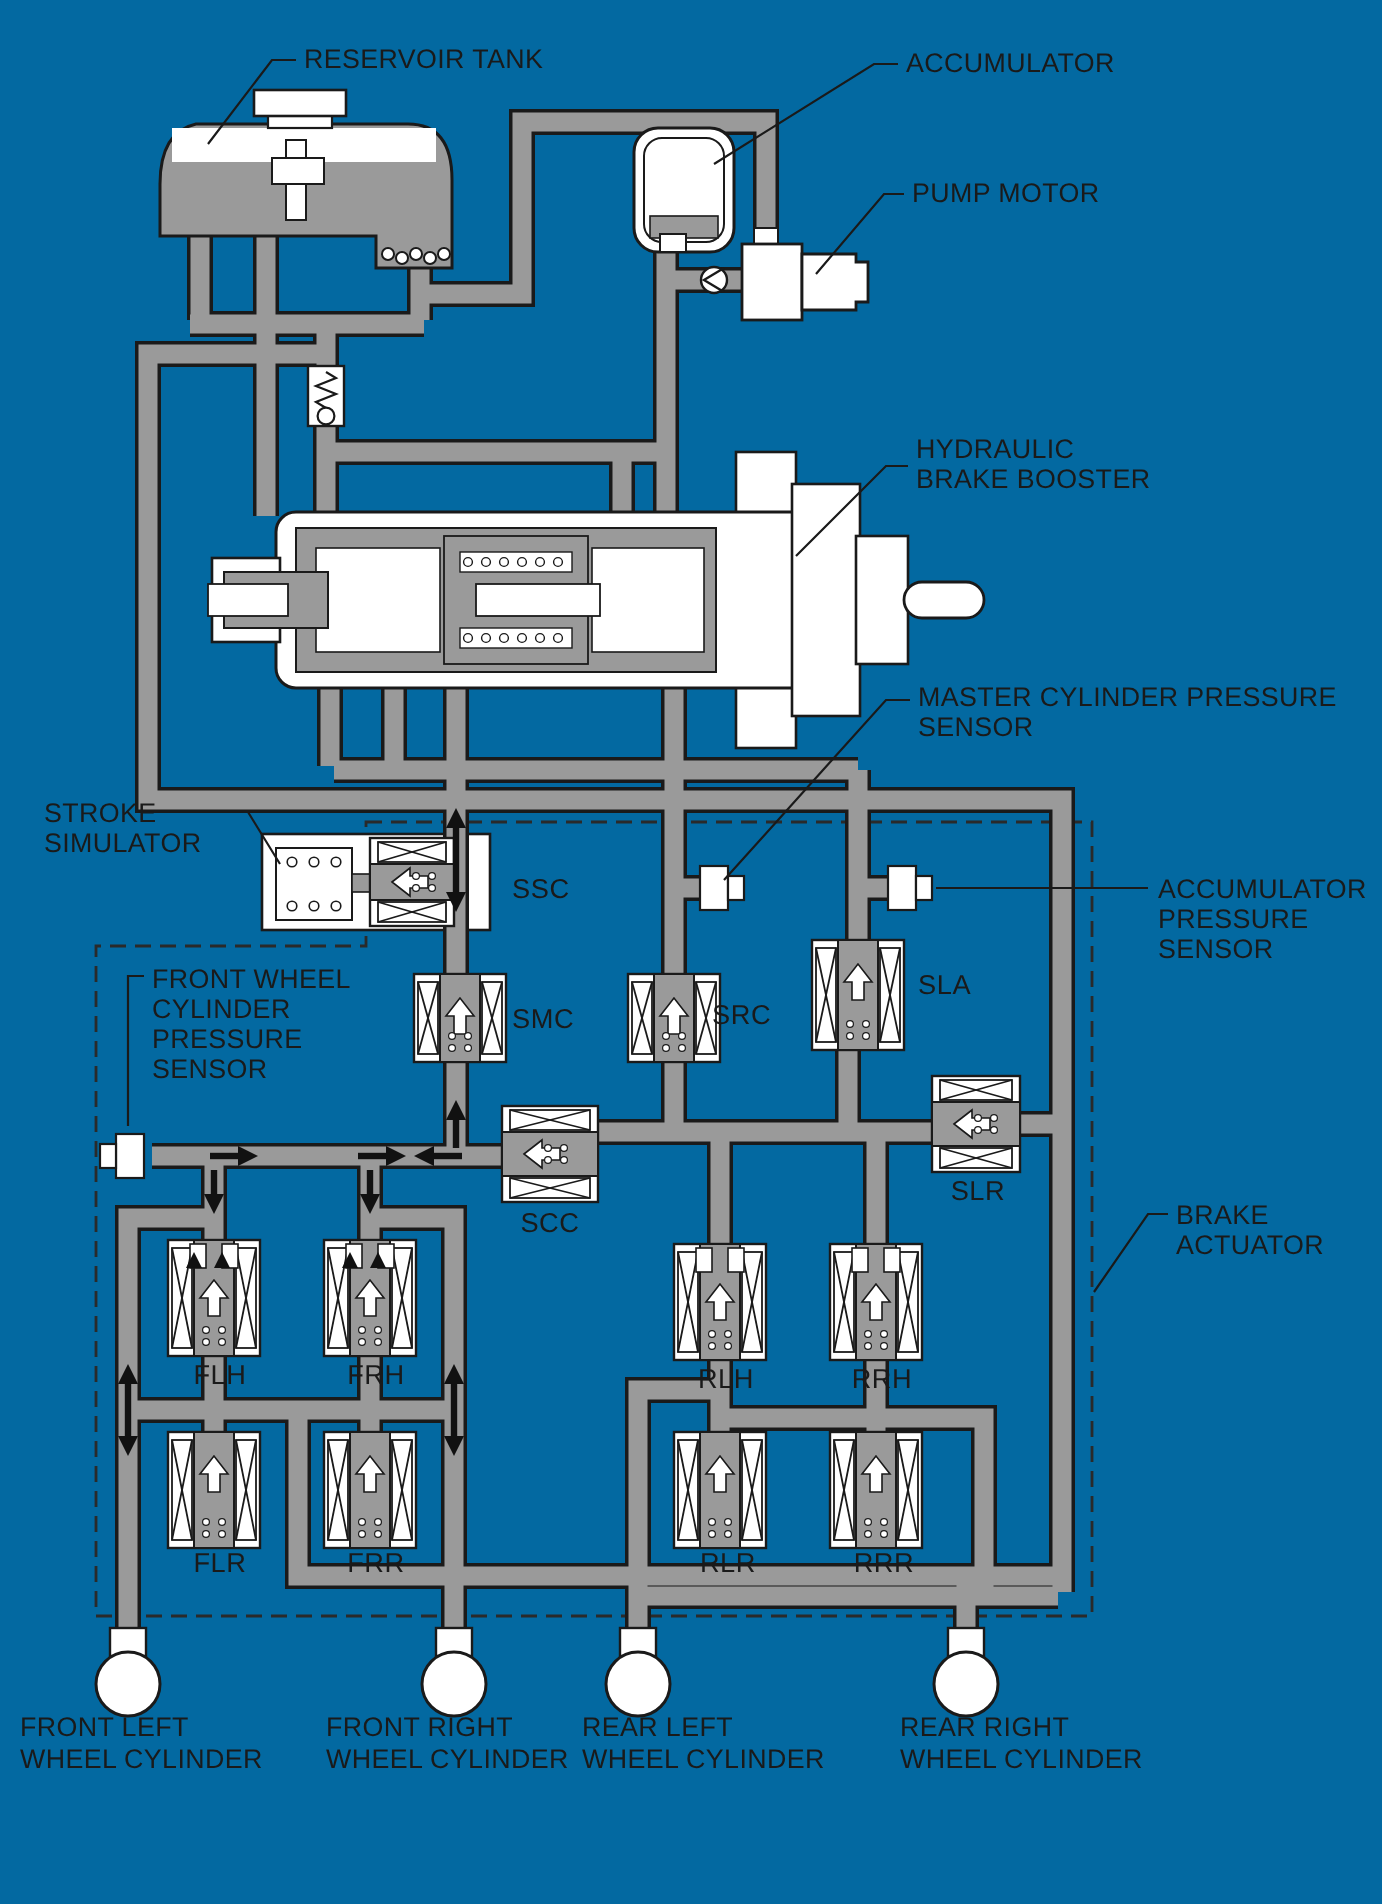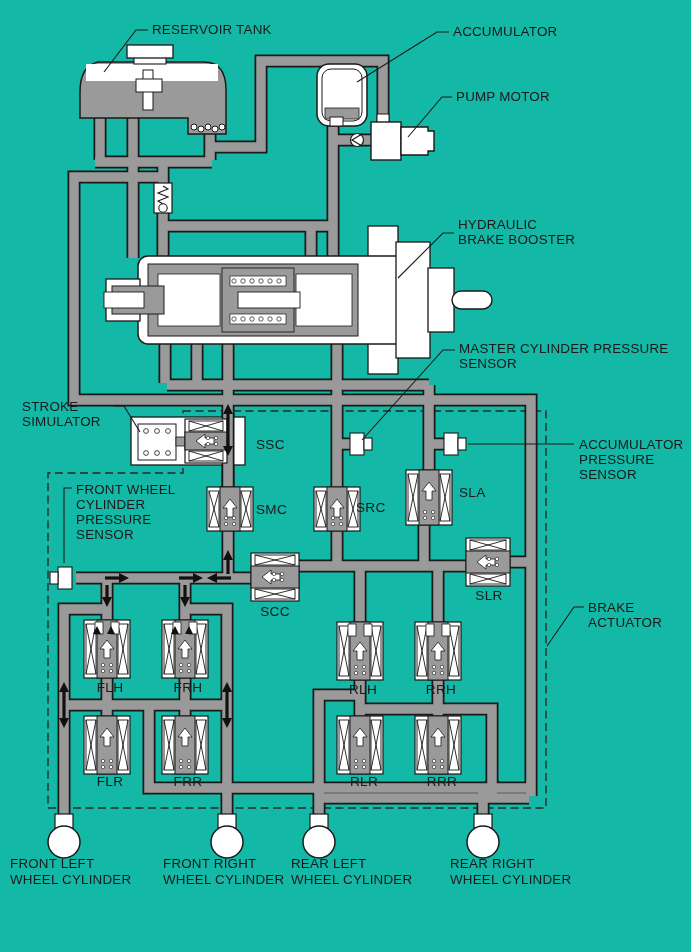--- a/index.html
+++ b/index.html
@@ -1,16 +1,16 @@
 <!DOCTYPE html>
 <html><head>
 <meta charset="utf-8">
 <style>
   html,body{margin:0;padding:0;background:#ffffff;}
-  #stage{position:relative;width:691px;height:952px;background:#14b8a6;overflow:hidden;
+  #stage{position:relative;width:691px;height:952px;background:#0369a1;overflow:hidden;
          font-family:"Liberation Sans", sans-serif;}
   text{font-family:"Liberation Sans", sans-serif;fill:#1a1a1a;}
   .lbl{font-size:13.4px;letter-spacing:.2px;}
   .vlbl{font-size:13.6px;letter-spacing:.3px;}
 </style>
 </head>
 <body>
 
 <div id="stage">
 <svg width="691" height="952" viewBox="0 0 691 952">

